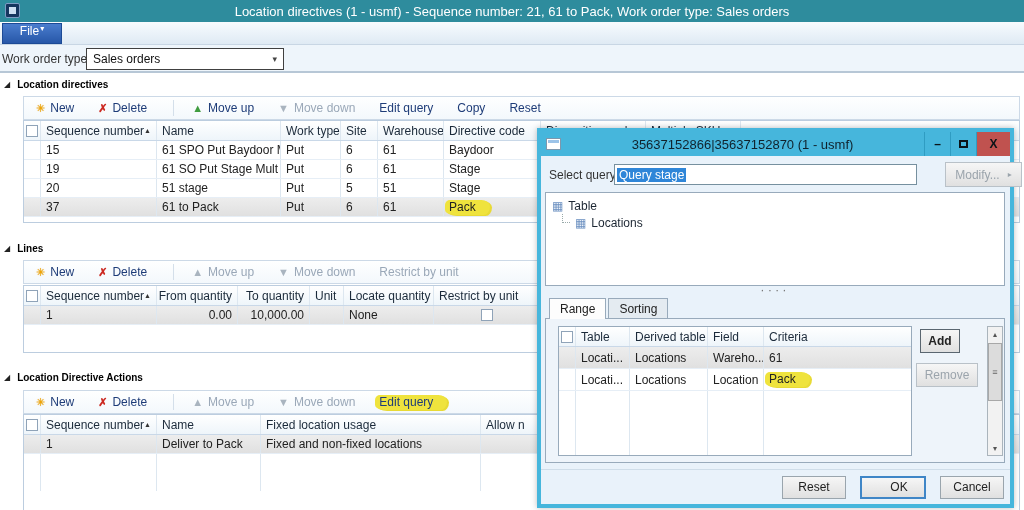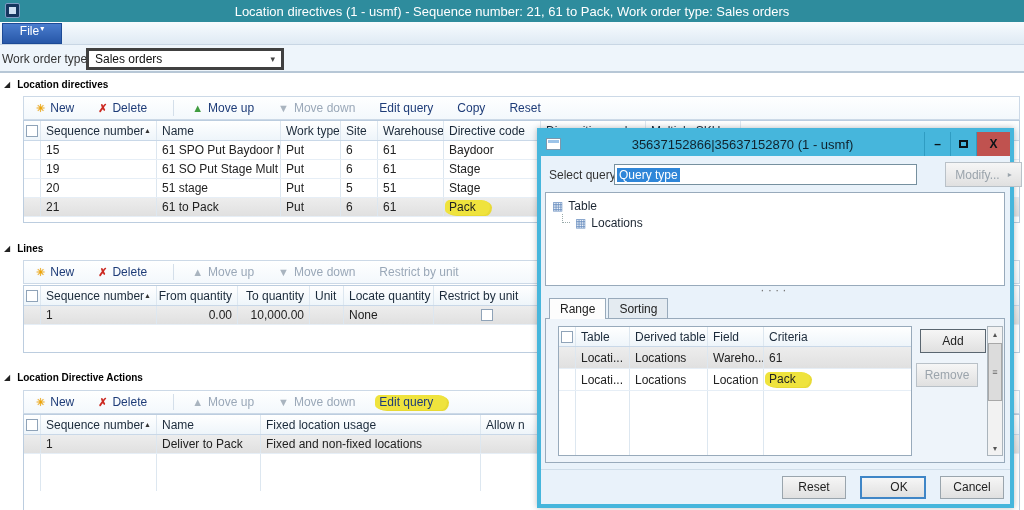--- a/index.html
+++ b/index.html
@@ -18,21 +18,21 @@
              background:linear-gradient(#f7fbfe,#dfeaf4); border-bottom:1px solid #c8d6e4; }
   .file-btn { position:absolute; left:2px; top:1px; height:21px; width:60px;
               background:linear-gradient(#4a7dce,#2757a8); border:1px solid #1c4a96; border-radius:0;
               color:#fff; font-size:12px; display:flex; align-items:flex-start; justify-content:center; gap:1px; cursor:pointer; }
   .file-btn .caret { font-size:8px; }
 
   .filterrow { position:absolute; left:0; top:45px; width:1024px; height:28px; background:#eef5fb;
                border-bottom:2px solid #b7c7d6; }
   .filter-label { position:absolute; left:2px; top:7px; font-size:12px; color:#333; }
   .combo { position:absolute; left:86px; top:3px; width:198px; height:22px; background:#fff;
-           border:3px solid #404040; font-size:12px; color:#111; display:flex; align-items:center;
+           border:1px solid #404040; font-size:12px; color:#111; display:flex; align-items:center;
            padding:0 6px; cursor:pointer;gap:44px; }
   .combo .val { flex:1; }
   .combo .chev { font-size:9px; color:#444; }
 
   
   .sec-head { position:absolute; display:flex; align-items:center; gap:7px; cursor:pointer; }
   .sec-head .tri { font-size:8px; color:#222; line-height:1; }
   .sec-head .sec-title { font-size:10px; font-weight:bold; color:#000; }
 
   .toolbar { position:absolute; left:23px; width:997px; height:24px;
@@ -104,21 +104,21 @@
          border:1px solid #98aabb; border-bottom:none; background:#e4ebf1; color:#222;
          margin-right:2px; cursor:pointer; }
   .tab.active { background:#fdfdfd; height:21px; }
   .tab-panel { position:absolute; left:4px; top:186px; width:460px; height:145px;
                border:1px solid #98aabb; background:#eef4fa; }
 
   .dlg-grid { position:absolute; left:12px; top:7px; width:354px; height:130px; background:#fff;
               border:1px solid #98aabb; }
   .dlg-grid .g-head { height:20px; }
   .dlg-grid .g-row { height:22px; }
-  .add-btn { position:absolute; left:374px; top:10px; width:66px; height:24px; border-color:#5a6670; }
+  .add-btn { position:absolute; left:374px; top:10px; width:40px; height:24px; border-color:#5a6670;font-weight:bold; }
   .remove-btn { position:absolute; left:370px; top:44px; width:62px; height:24px; }
   .vscroll { position:absolute; left:441px; top:7px; width:16px; height:130px; background:#f2f2f2;
              border:1px solid #aab4bc; display:flex; flex-direction:column; align-items:center; }
   .vs-arrow { height:14px; width:14px; font-size:8px; color:#555; display:flex; align-items:center;
               justify-content:center; cursor:pointer; }
   .vs-thumb { flex:0 0 58px; width:14px; background:#dcdcdc; border:1px solid #a8a8a8; margin-top:2px;
               display:flex; align-items:center; justify-content:center; font-size:9px; color:#666; cursor:grab; }
   .vs-spacer { flex:1; }
 
   .dlg-bottom { position:absolute; left:0; top:337px; width:469px; height:35px; border-top:1px solid #cfdde9;
@@ -250,21 +250,21 @@
       <div class="cell" style="width:60px;">Put</div>
       <div class="cell" style="width:37px;">5</div>
       <div class="cell" style="width:66px;">51</div>
       <div class="cell" style="width:97px;">Stage</div>
       <div class="cell" style="width:105px;"></div>
       <div class="cell" style="width:95px;"></div>
       <div class="cell fill"></div>
     </div>
     <div class="g-row sel">
       <div class="cell cbcell" style="width:17px;"></div>
-      <div class="cell" style="width:116px;">21</div>
+      <div class="cell" style="width:116px;">37</div>
       <div class="cell" style="width:124px;">61 to Pack</div>
       <div class="cell" style="width:60px;">Put</div>
       <div class="cell" style="width:37px;">6</div>
       <div class="cell" style="width:66px;">61</div>
       <div class="cell" style="width:97px;">
           <span class="marker">Pack</span>
         </div>
       <div class="cell" style="width:105px;"></div>
       <div class="cell" style="width:95px;"></div>
       <div class="cell fill"></div>
@@ -414,21 +414,21 @@
       <div class="win-btn max">
           <span></span>
         </div>
       <div class="win-btn close">
           <span>X</span>
         </div>
     </div>
 
     <span class="dlg-label" style="left:8px; top:36px;">Select query:</span>
     <div class="dlg-input">
-      <span class="sel-text">Query type</span>
+      <span class="sel-text">Query stage</span>
     </div>
     <div class="btn disabled modify-btn">
       <span>Modify...</span>
       <span class="arr">▸</span>
     </div>
 
     <div class="tree-panel">
       <div class="tree-node">
         <span class="tree-ic">▦</span>
         <span>Table</span>

